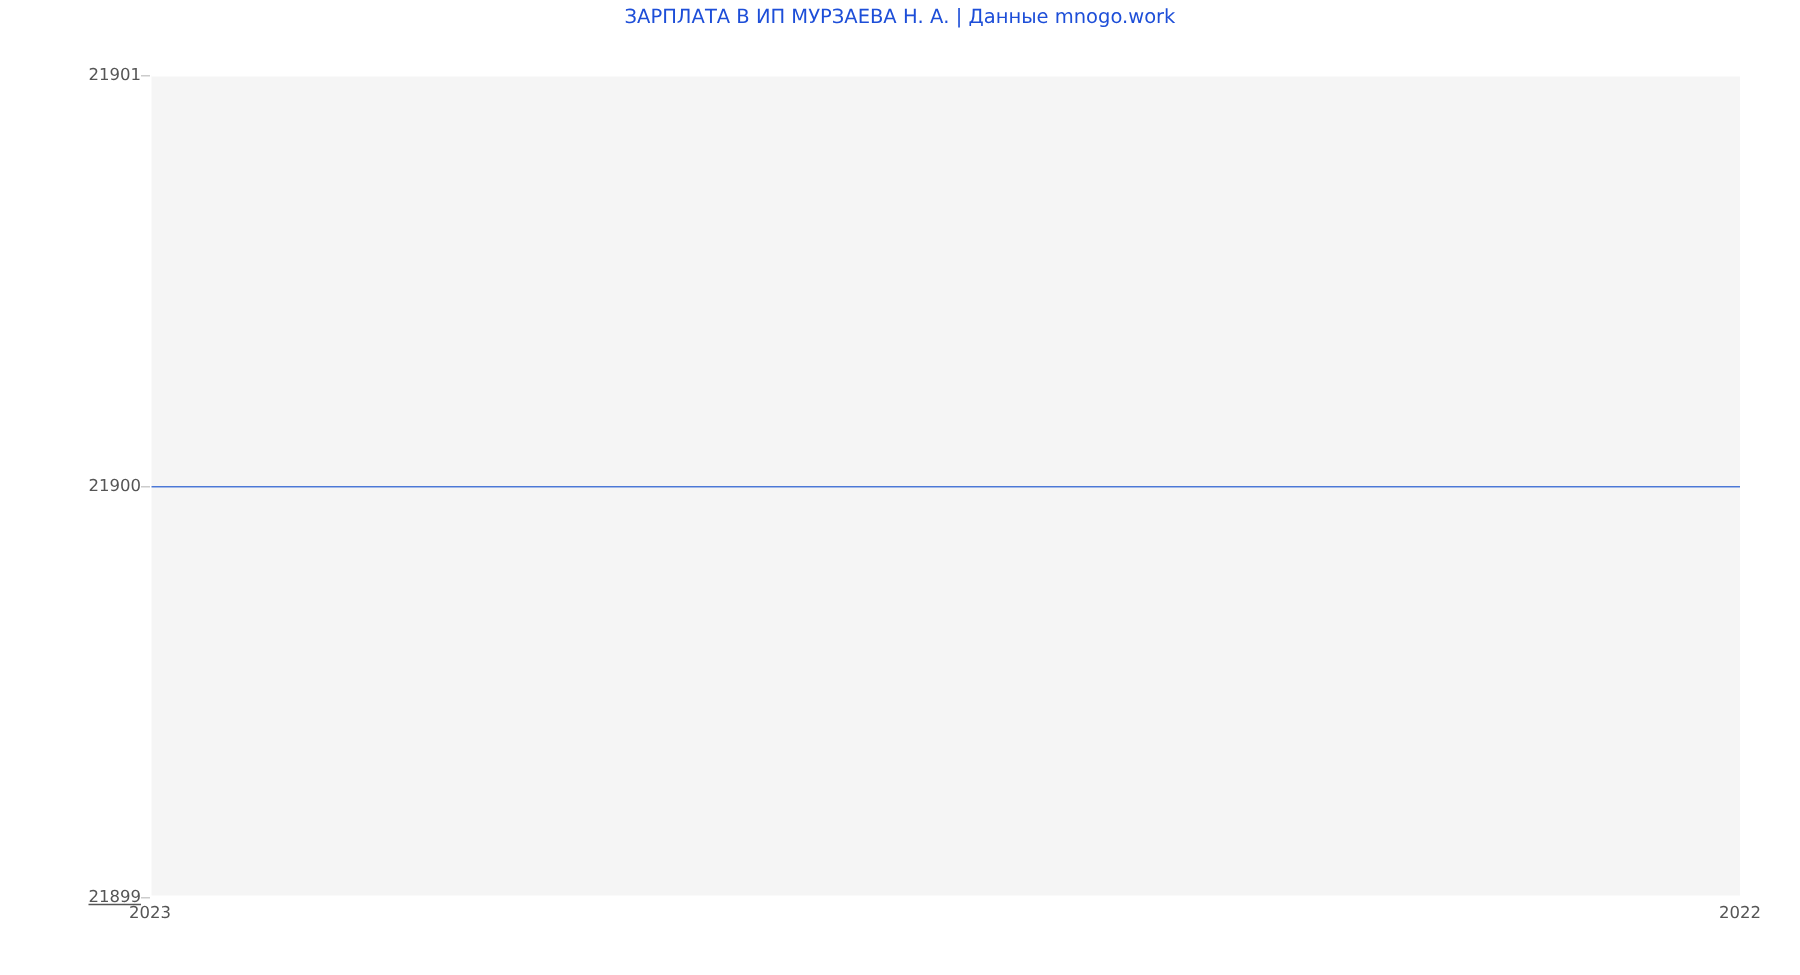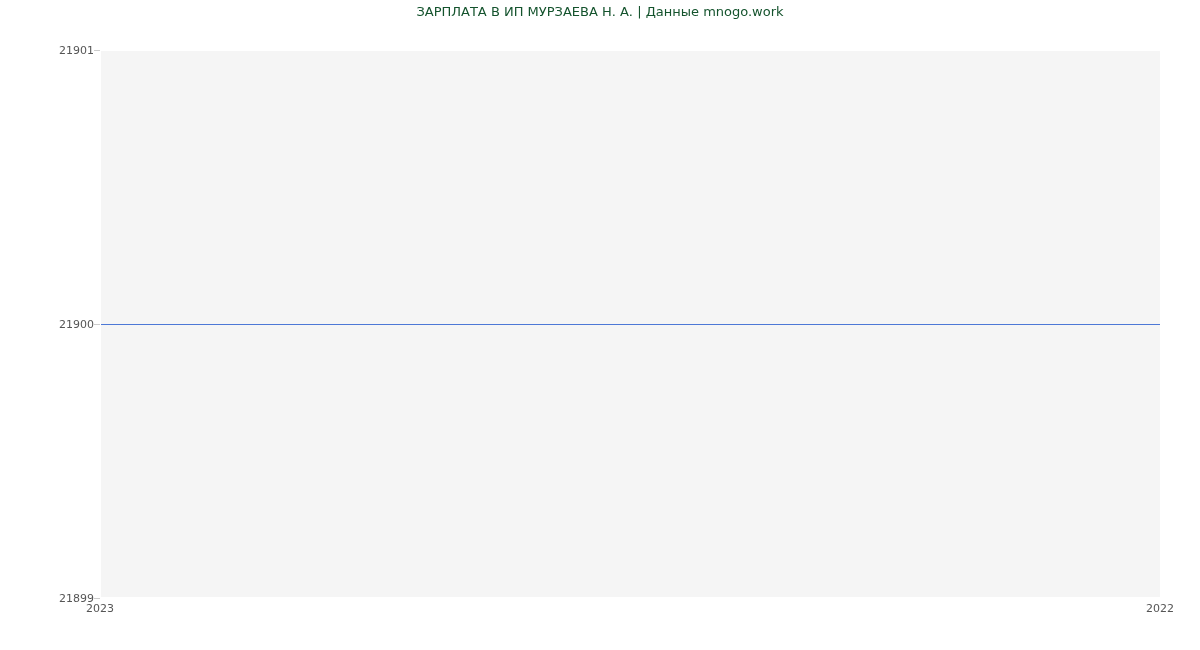--- a/index.html
+++ b/index.html
@@ -18,21 +18,21 @@
     width: 1200px;
     height: 650px;
   }
   .title {
     position: absolute;
     top: 4px;
     left: 0;
     width: 1200px;
     text-align: center;
     font-size: 13px;
-    color: #14532d;
+    color: #1d4ed8;
   }
   .plot-area {
     position: absolute;
     left: 100px;
     top: 50px;
     width: 1060px;
     height: 548px;
     background: #f5f5f5;
     border-left: 1px solid #ffffff;
     border-bottom: 1px solid #ffffff;
@@ -78,21 +78,21 @@
 </style>
 </head>
 <body>
 
 <div class="chart-wrapper">
 
   <div class="title">ЗАРПЛАТА В ИП МУРЗАЕВА Н. А. | Данные mnogo.work</div>
 
   <div class="ytick" style="top:50px;margin-left:16px;">21901</div>
   <div class="ytick" style="top:324px;margin-left:37px;">21900</div>
-  <div class="ytick" style="top:598px;">21899</div>
+  <div class="ytick" style="top:598px;text-decoration:underline;">21899</div>
 
   <div class="ytick-line" style="top:50px;"></div>
   <div class="ytick-line" style="top:324px;"></div>
   <div class="ytick-line" style="top:598px;"></div>
 
   <div class="xtick" style="left:100px;">2023</div>
   <div class="xtick" style="left:1160px;">2022</div>
 
   <div class="plot-area">
 

